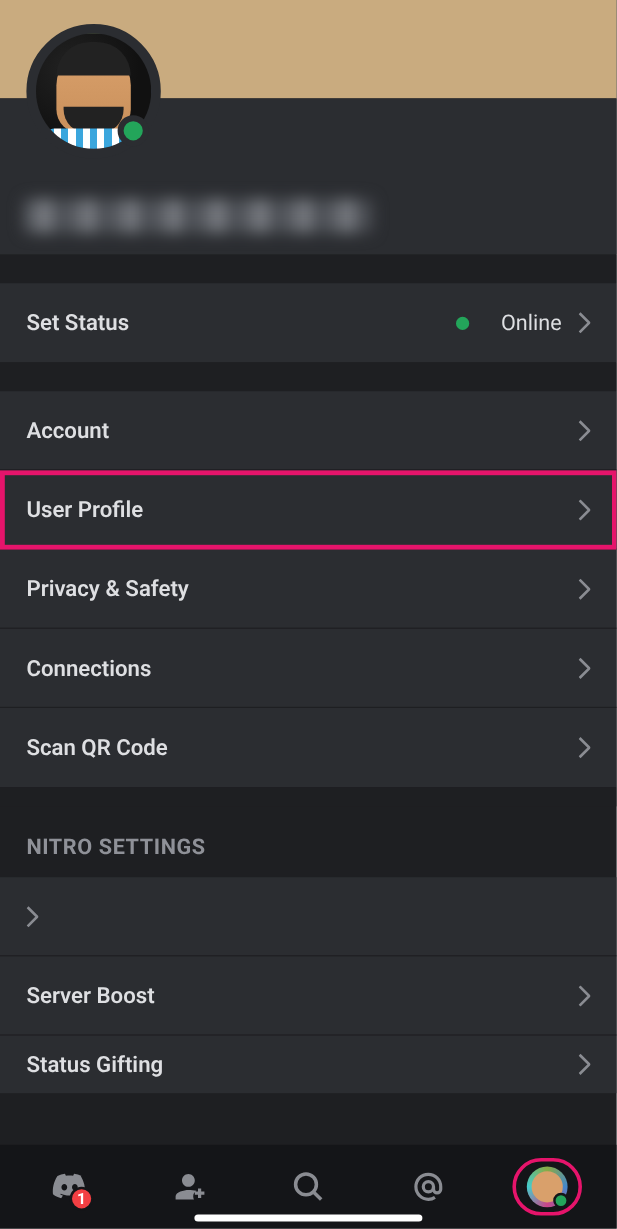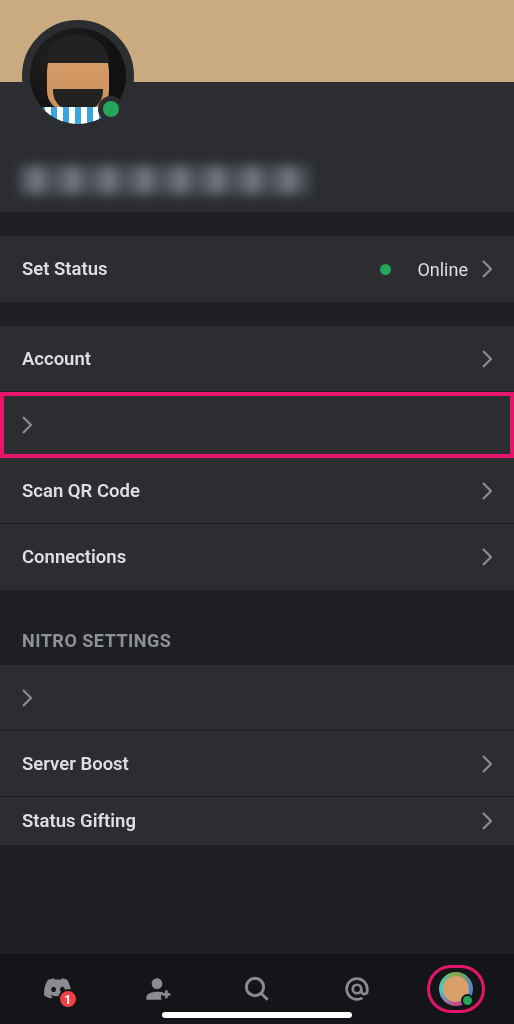--- a/index.html
+++ b/index.html
@@ -83,32 +83,39 @@
     <div class="section-gap"></div>
 
     <div class="list" id="settings-list">
         <div class="row">
           <div class="row-label">Account</div>
           <span class="chevron"><svg viewBox="0 0 10 18" fill="none" stroke="currentColor" stroke-width="2.2">
               <path d="M1 1 L9 9 L1 17"></path>
             </svg></span>
         </div>
         <div class="row highlight">
+          <div class="row-label">User Profile</div>
+          <span class="chevron"><svg viewBox="0 0 10 18" fill="none" stroke="currentColor" stroke-width="2.2">
+              <path d="M1 1 L9 9 L1 17"></path>
+            </svg></span>
+        </div>
+        <div class="row">
+          <div class="row-label">Privacy &amp; Safety</div>
+          <span class="chevron"><svg viewBox="0 0 10 18" fill="none" stroke="currentColor" stroke-width="2.2">
+              <path d="M1 1 L9 9 L1 17"></path>
+            </svg></span>
+        </div>
+        <div class="row">
+          <div class="row-label">Connections</div>
           <span class="chevron"><svg viewBox="0 0 10 18" fill="none" stroke="currentColor" stroke-width="2.2">
               <path d="M1 1 L9 9 L1 17"></path>
             </svg></span>
         </div>
         <div class="row">
           <div class="row-label">Scan QR Code</div>
-          <span class="chevron"><svg viewBox="0 0 10 18" fill="none" stroke="currentColor" stroke-width="2.2">
-              <path d="M1 1 L9 9 L1 17"></path>
-            </svg></span>
-        </div>
-        <div class="row">
-          <div class="row-label">Connections</div>
           <span class="chevron"><svg viewBox="0 0 10 18" fill="none" stroke="currentColor" stroke-width="2.2">
               <path d="M1 1 L9 9 L1 17"></path>
             </svg></span>
         </div>
       </div>
 
     <div class="section-gap small"></div>
 
     <div class="section-title">NITRO SETTINGS</div>
 

